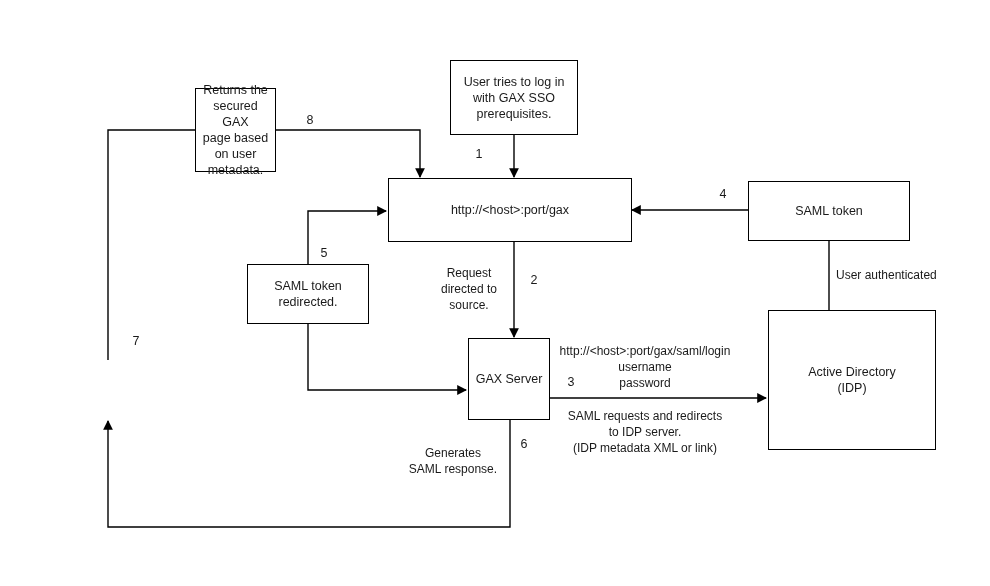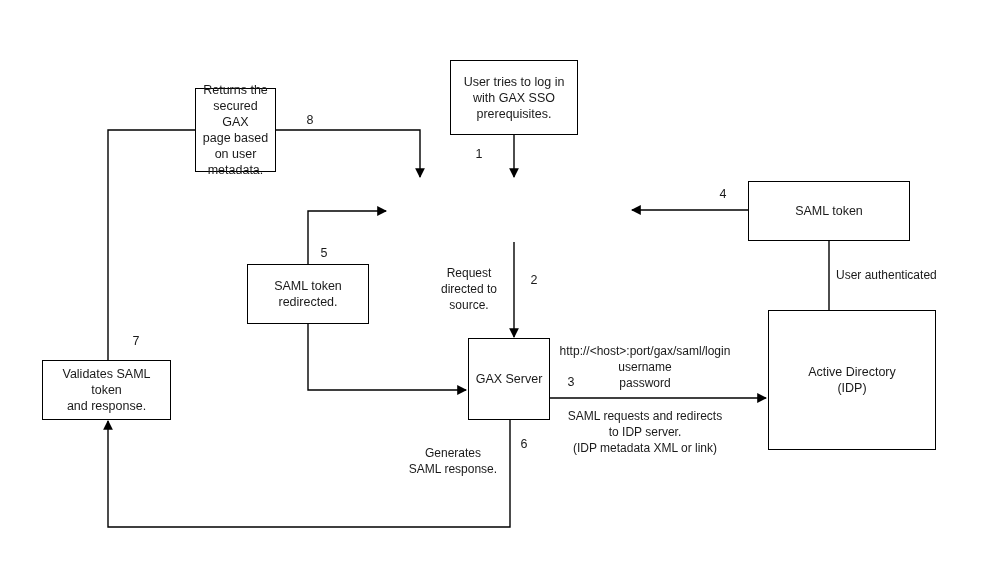--- a/index.html
+++ b/index.html
@@ -99,34 +99,33 @@
   </div>
 
   <div class="node" style="left:195px; top:88px; width:81px; height:84px;">
     <span style="white-space: pre-line;">Returns the
 secured GAX
 page based
 on user
 metadata.</span>
   </div>
 
+  <div class="node" style="left:388px; top:178px; width:244px; height:64px;">
+    <span style="white-space: pre-line;">http://&lt;host&gt;:port/gax</span>
+  </div>
 
   <div class="node" style="left:748px; top:181px; width:162px; height:60px;">
     <span style="white-space: pre-line;">SAML token</span>
   </div>
 
   <div class="node" style="left:247px; top:264px; width:122px; height:60px;">
     <span style="white-space: pre-line;">SAML token
 redirected.</span>
   </div>
 
-  <div class="node" style="left:42px; top:360px; width:129px; height:60px;">
-    <span style="white-space: pre-line;">Validates SAML token
-and response.</span>
-  </div>
 
   <div class="node" style="left:468px; top:338px; width:82px; height:82px;">
     <span style="white-space: pre-line;">GAX Server</span>
   </div>
 
   <div class="node" style="left:768px; top:310px; width:168px; height:140px;">
     <span style="white-space: pre-line;">Active Directory
 (IDP)</span>
   </div>
 

